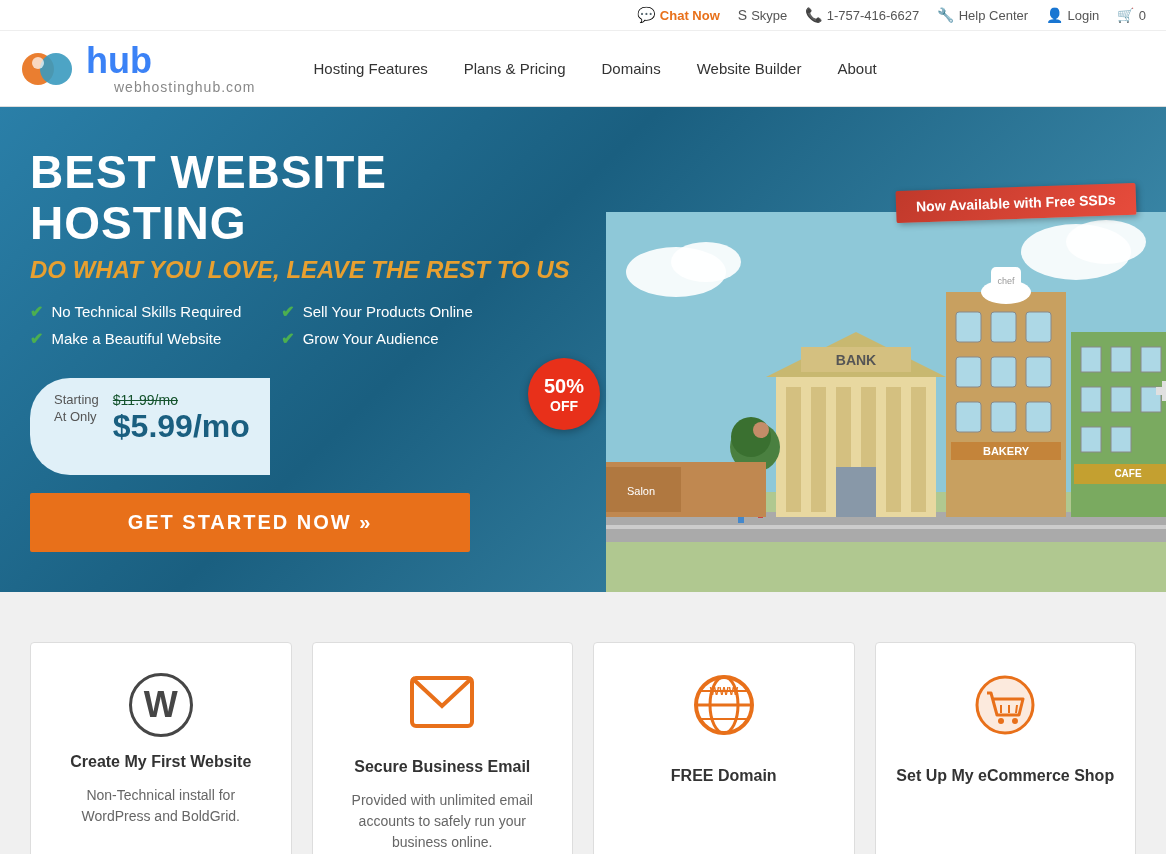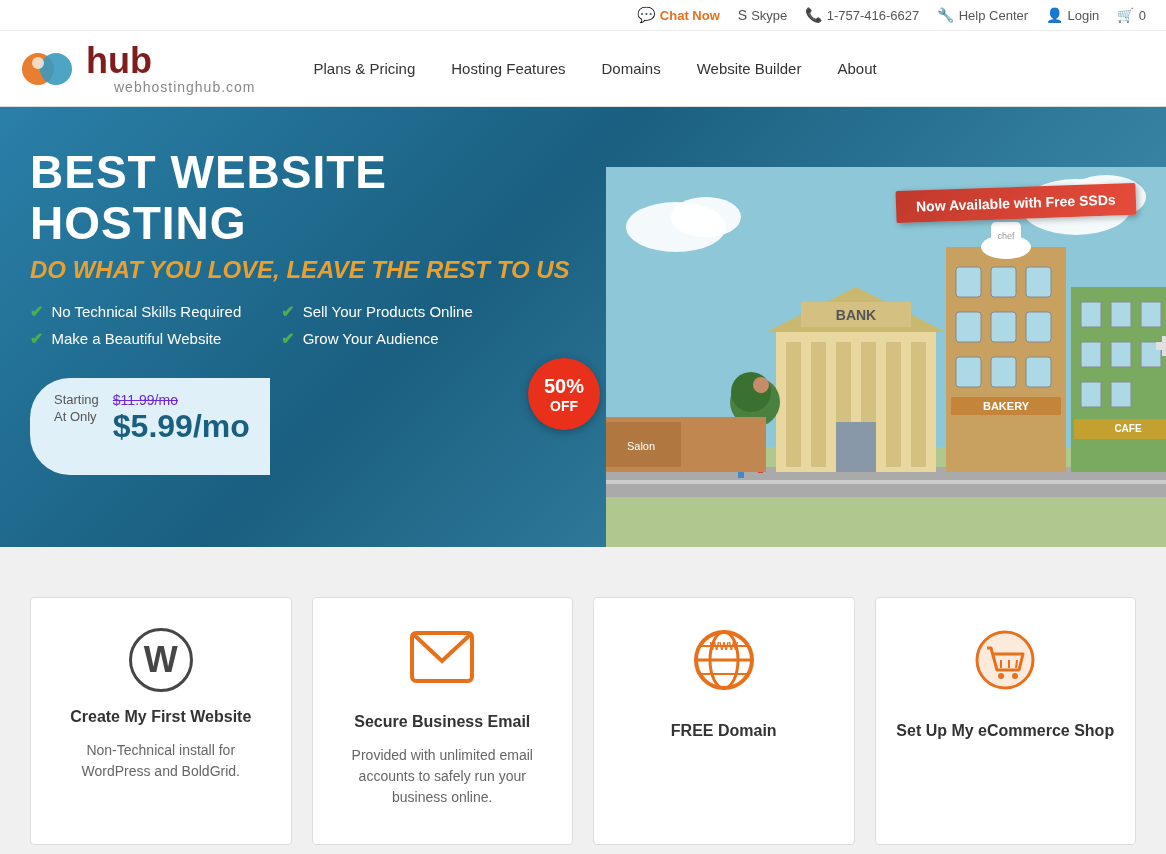--- a/index.html
+++ b/index.html
@@ -48,21 +48,21 @@
       width: 60px;
       height: 55px;
     }
     .logo-text-wrap {
       display: flex;
       flex-direction: column;
     }
     .logo-hub {
       font-size: 36px;
       font-weight: bold;
-      color: #7f1d1d;
+      color: #3b82f6;
       line-height: 1;
     }
     .logo-sub {
       font-size: 14px;
       color: #888;
       letter-spacing: 1px;
       margin-left: 28px;
     }
     nav {
       display: flex;
@@ -137,21 +137,21 @@
       display: flex;
       gap: 14px;
     }
     .starting-at {
       font-size: 13px;
       color: #555;
       line-height: 1.3;
     }
     .old-price {
       font-size: 14px;
-      color: #6d28d9;
+      color: #14532d;
       text-decoration: line-through;
     }
     .new-price {
       font-size: 32px;
       font-weight: 900;
       color: #1a5f80;
     }
     .off-badge {
       position: absolute;
       right: -10px;
@@ -327,22 +327,22 @@
       <circle cx="18" cy="28" r="16" fill="#e8701a" opacity="0.9"></circle>
       <circle cx="36" cy="28" r="16" fill="#3a9abf" opacity="0.9"></circle>
       <circle cx="18" cy="22" r="6" fill="#fff" opacity="0.7"></circle>
     </svg>
     <div class="logo-text-wrap">
       <span class="logo-hub">hub</span>
       <span class="logo-sub">webhostinghub.com</span>
     </div>
   </a>
   <nav>
+    <a class="nav-item">Hosting Features</a>
     <a class="nav-item">Plans &amp; Pricing</a>
-    <a class="nav-item">Hosting Features</a>
     <a class="nav-item">Domains</a>
     <a class="nav-item">Website Builder</a>
     <a class="nav-item">About</a>
   </nav>
 </div>
 
 <div class="hero">
   <div class="hero-content">
     <h1 class="hero-title">BEST WEBSITE HOSTING</h1>
     <p class="hero-subtitle">DO WHAT YOU LOVE, LEAVE THE REST TO US</p>
@@ -376,20 +376,21 @@
           <div class="old-price">$11.99/mo</div>
           <div class="new-price">$5.99/mo</div>
         </div>
       </div>
       <div class="off-badge">
         <span>50%</span>
         <span>OFF</span>
       </div>
     </div>
 
+    <a class="cta-btn">GET STARTED NOW »</a>
   </div>
 
   <div class="now-available">
     <span>Now Available with Free SSDs</span>
   </div>
 
   <div class="hero-illustration">
     <svg class="city-scene" viewBox="0 0 580 380" xmlns="http://www.w3.org/2000/svg">
 
       <rect x="0" y="0" width="580" height="280" fill="#8ec8d8"></rect>

